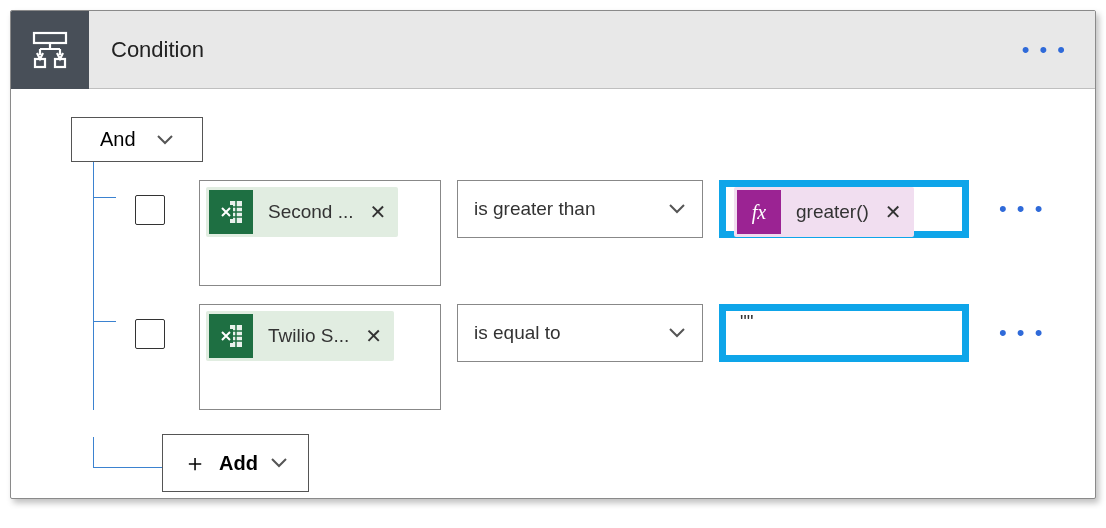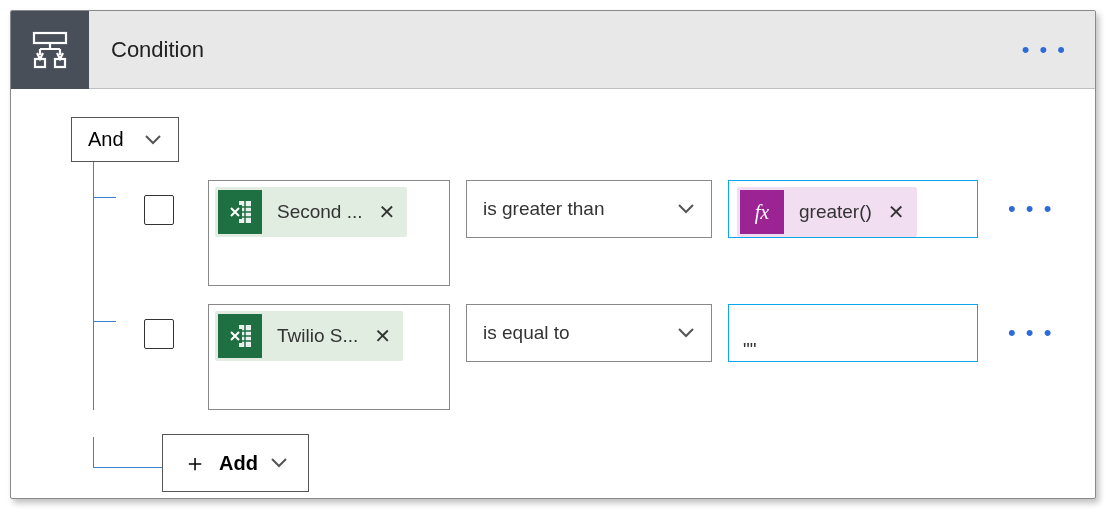--- a/index.html
+++ b/index.html
@@ -48,32 +48,31 @@
     }
     .card-body {
       padding: 28px 40px 30px 60px;
     }
     .group-operator {
       display: inline-flex;
       align-items: center;
       gap: 20px;
       border: 1px solid #555;
       background: #fff;
-      padding: 10px 16px;
+      padding: 10px 28px;
       font-size: 20px;
       cursor: pointer;
     }
     .tree-container {
       margin-left: 22px;
       margin-top: 0;
     }
     .tree-row-wrap {
       display: flex;
       align-items: flex-start;
-      gap: 9px;
     }
     .tree-line-col {
       width: 28px;
       display: flex;
       flex-direction: column;
       align-items: flex-start;
       align-self: stretch;
     }
     .vline-short { width: 1px; background: #3b82d0; height: 35px; }
     .hconn { display:flex; align-items:flex-end;}
@@ -148,22 +147,22 @@
       align-items: center;
       justify-content: space-between;
       padding: 8px 16px;
       font-size: 19px;
       color: #333;
       cursor: pointer;
     }
     .value-box {
       width: 250px;
       height: 58px;
-      border: 1px solid #0ea5e9;
-      display:flex; align-items:flex-end; padding: 0 8px;
+      border: 7px solid #0ea5e9;
+      display:flex; align-items:flex-start; padding: 0 8px;
       font-size: 19px;
     }
     .row-menu {
       color:#2f6ad9;
       font-size:22px;
       letter-spacing:2px;
       padding-top: 16px;
       padding-left: 14px;
       cursor:pointer;
     }

